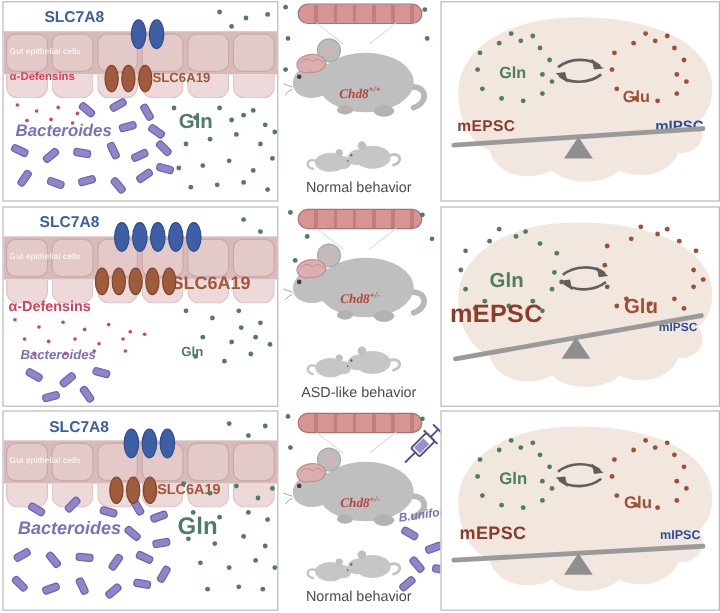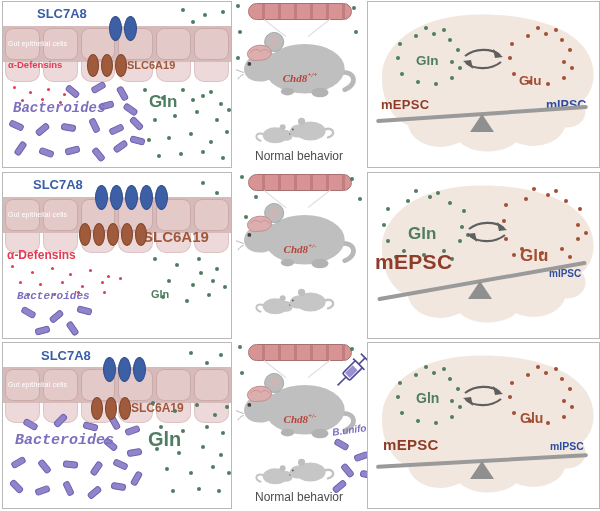--- a/index.html
+++ b/index.html
@@ -7,21 +7,21 @@
   .row{position:absolute;left:0;width:600px;height:170px;}
   
   .gut{position:absolute;left:2px;top:1px;width:228px;height:165px;border:1px solid #b9b9b9;background:#fff;overflow:hidden;}
   .mid{position:absolute;left:232px;top:0;width:134px;height:167px;}
   .brain{position:absolute;left:367px;top:1px;width:231px;height:165px;border:1px solid #b9b9b9;background:#fff;overflow:hidden;}
   
   .lbl{position:absolute;font-weight:600;white-space:nowrap;line-height:1;}
   .slc7a8{color:var(--blue);font-size:13px;}
   .slc6a19{color:var(--brown);}
   .defens{color:var(--red);text-align:center;}
-  .bact{color:var(--purple);font-style:italic;font-family:Liberation Mono, monospace;}
+  .bact{color:var(--purple);font-style:italic;}
   .gln{color:var(--green);}
   .bgln{color:var(--green);font-weight:700;}
   .bglu{color:var(--glu);font-weight:700;margin-top:20px;}
   .mepsc{color:var(--mepsc);font-weight:700;letter-spacing:.3px;}
   .mipsc{color:var(--mipsc);font-weight:700;}
   
   .epi{position:absolute;left:0;top:24px;width:100%;height:36px;background:#d7baba;display:flex;gap:3px;padding:2px;box-sizing:border-box;}
   .cell{flex:1;background:#e4c9c9;border:1px solid #cbaaaa;border-radius:8px;}
   .epi2{position:absolute;left:0;top:60px;width:100%;height:20px;display:flex;gap:3px;padding:0 2px;box-sizing:border-box;}
   .cell2{flex:1;background:#edd9d9;border:1px solid #ddc3c3;border-top:none;border-radius:0 0 10px 10px;}
@@ -245,20 +245,21 @@
         <circle cx="17" cy="12" r="4.5" fill="#bfbfbf"></circle>
         <circle cx="6" cy="22" r="1.2" fill="#555"></circle>
       </svg>
       <svg class="msml" style="left:56px;top:110px;width:48px;height:34px" viewBox="0 0 60 38">
         <path d="M46,22 C58,18 60,30 50,32" fill="none" stroke="#c3c3c3" stroke-width="3" stroke-linecap="round"></path>
         <ellipse cx="28" cy="24" rx="19" ry="12" fill="#c6c6c6"></ellipse>
         <ellipse cx="12" cy="24" rx="10" ry="8" fill="#c6c6c6" transform="rotate(-12 12 24)"></ellipse>
         <circle cx="17" cy="12" r="4.5" fill="#bfbfbf"></circle>
         <circle cx="6" cy="22" r="1.2" fill="#555"></circle>
       </svg>
+      <div class="caption">ASD-like behavior</div>
     </div>
 
     <div class="brain">
       <svg class="brain-bg" viewBox="0 0 231 166" preserveAspectRatio="none">
         <path d="M14,78 C12,44 48,16 100,13 C150,10 202,22 219,50 C229,66 228,88 214,100 C223,112 214,128 197,126 C192,142 168,150 148,141 C134,154 104,153 92,141 C70,152 44,143 40,124 C24,118 14,98 14,78 Z" fill="#f2e7df"></path>
       </svg>
       <span class="sc g" style="left:18px;top:34px;box-shadow:20px -8px,42px -12px,62px -6px,76px 2px,-4px 16px,74px 18px,0 32px,16px 42px,36px 46px,56px 42px,72px 32px,28px -18px,50px -16px,80px 26px,8px 48px,64px 50px"></span>
       <div class="lbl bgln" style="left:40px;top:52px;font-size:17px">Gln</div>
       <svg class="exch" style="left:96px;top:46px;width:46px;height:26px" viewBox="0 0 46 26">
         <path d="M5,10 C15,2 31,2 40,9" stroke="#5f5f5f" stroke-width="2.2" fill="none"></path>

